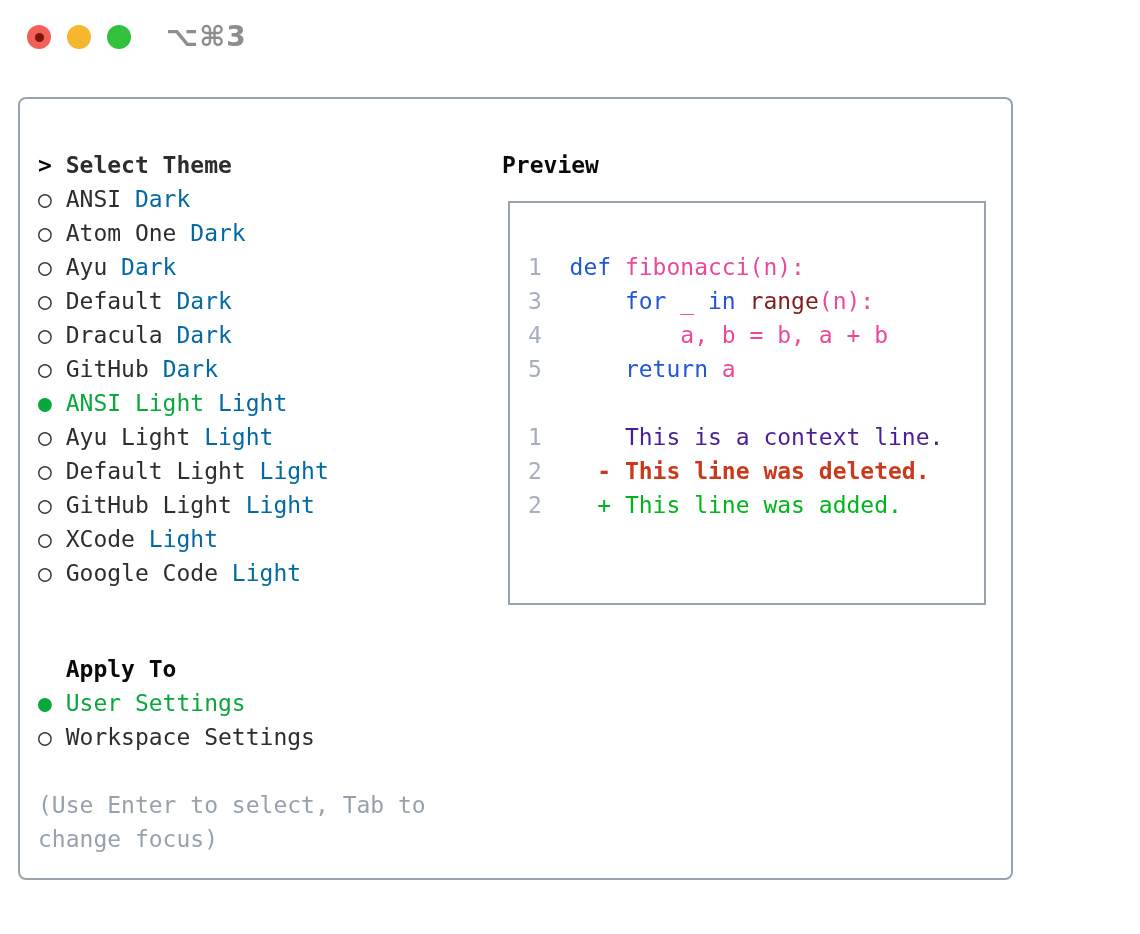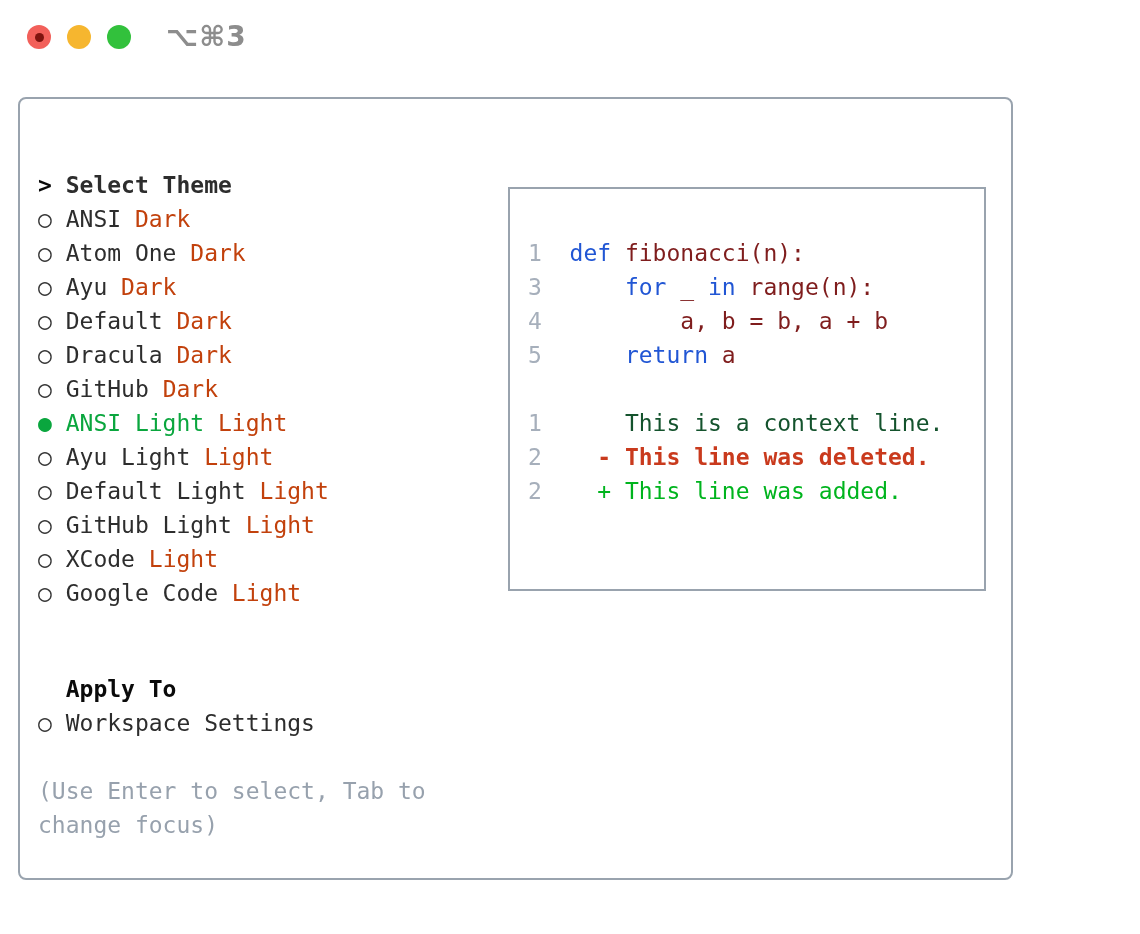--- a/index.html
+++ b/index.html
@@ -18,48 +18,48 @@
   .shortcut{
     position:absolute;left:166px;top:20px;font-size:28px;font-weight:bold;
     color:#8d8d8d;letter-spacing:1px;
     font-family:"DejaVu Sans","Liberation Sans",sans-serif;
   }
   
   .panel{
     position:absolute;left:18px;top:97px;width:995px;height:783px;
     border:2px solid #99a3ae;border-radius:8px;box-sizing:border-box;
     background:#ffffff;display:flex;align-items:flex-start;
-    padding:69px 0 0 18px;
+    padding:49px 0 0 18px;
   }
   .left-col{width:464px;flex:none;}
   .right-col{flex:1;}
   .row{height:34px;line-height:34px;font-size:23px;white-space:pre;color:#2d2d2d;}
   .marker{display:inline-block;width:2ch;color:#3a3a3a;}
   .name{color:#2d2d2d;}
-  .badge{color:#c2410c;margin-left:1ch;}
+  .badge{color:#0369a1;margin-left:1ch;}
   .row.selected .marker,.row.selected .name{color:#0aa63e;}
   .header-row{font-weight:bold;color:#0a0a0a;}
   .header-row .marker{color:#0a0a0a;}
   .section-title{padding-left:2ch;font-weight:bold;color:#0a0a0a;margin-top:28px;}
   .spacer{height:34px;}
   .hint{color:#97a1ad;font-size:23px;line-height:34px;white-space:pre;}
   
   .preview-title{font-weight:bold;font-size:23px;line-height:34px;height:34px;color:#0a0a0a;}
   .preview-box{
     margin-left:6px;margin-top:19px;width:478px;height:404px;
     border:2px solid #99a3ae;box-sizing:border-box;background:#ffffff;
     padding:47px 0 0 18px;
   }
   .code-line{height:34px;line-height:34px;font-size:23px;white-space:pre;}
   .ln{display:inline-block;width:3ch;color:#a6afbb;}
-  .tk-plain{color:#7f1d1d;}
+  .tk-plain{color:#ec4899;}
   .tk-kw{color:#2156d4;}
   .tk-num{color:#09a80e;}
   .tk-builtin{color:#7f1d1d;}
-  .tk-ctx{color:#14532d;}
+  .tk-ctx{color:#4c1d95;}
   .tk-del{color:#c93a1d;font-weight:bold;}
   .tk-add{color:#00b41e;}
 </style>
 </head>
 <body>
 
 <div class="titlebar">
   <span class="traffic t-red"></span>
   <span class="traffic t-yellow"></span>
   <span class="traffic t-green"></span>
@@ -83,30 +83,32 @@
         <div class="row"><span class="marker">○</span><span class="name">Default Light</span><span class="badge">Light</span></div>
         <div class="row"><span class="marker">○</span><span class="name">GitHub Light</span><span class="badge">Light</span></div>
         <div class="row"><span class="marker">○</span><span class="name">XCode</span><span class="badge">Light</span></div>
         <div class="row"><span class="marker">○</span><span class="name">Google Code</span><span class="badge">Light</span></div>
       </div>
 
     <div class="spacer"></div>
 
     <div class="row section-title">Apply To</div>
     <div id="apply-list">
+        <div class="row selected"><span class="marker">●</span><span class="name">User Settings</span></div>
         <div class="row"><span class="marker">○</span><span class="name">Workspace Settings</span></div>
       </div>
 
     <div class="spacer"></div>
 
     <div class="hint">(Use Enter to select, Tab to</div>
     <div class="hint">change focus)</div>
   </div>
 
   <div class="right-col">
+    <div class="preview-title">Preview</div>
     <div class="preview-box" id="preview-code">
         <div class="code-line"><span class="ln">1</span><span><span class="tk-kw">def</span><span class="tk-plain"> fibonacci(n):</span></span></div>
         <div class="code-line"><span class="ln">3</span><span><span class="tk-plain">    </span><span class="tk-kw">for</span><span class="tk-plain"> _ </span><span class="tk-kw">in</span><span class="tk-plain"> </span><span class="tk-builtin">range</span><span class="tk-plain">(n):</span></span></div>
         <div class="code-line"><span class="ln">4</span><span><span class="tk-plain">        a, b = b, a + b</span></span></div>
         <div class="code-line"><span class="ln">5</span><span><span class="tk-plain">    </span><span class="tk-kw">return</span><span class="tk-plain"> a</span></span></div>
         <div class="code-line"><span class="ln"></span><span></span></div>
         <div class="code-line"><span class="ln">1</span><span><span class="tk-ctx">    This is a context line.</span></span></div>
         <div class="code-line"><span class="ln">2</span><span><span class="tk-del">  - This line was deleted.</span></span></div>
         <div class="code-line"><span class="ln">2</span><span><span class="tk-add">  + This line was added.</span></span></div>
       </div>

